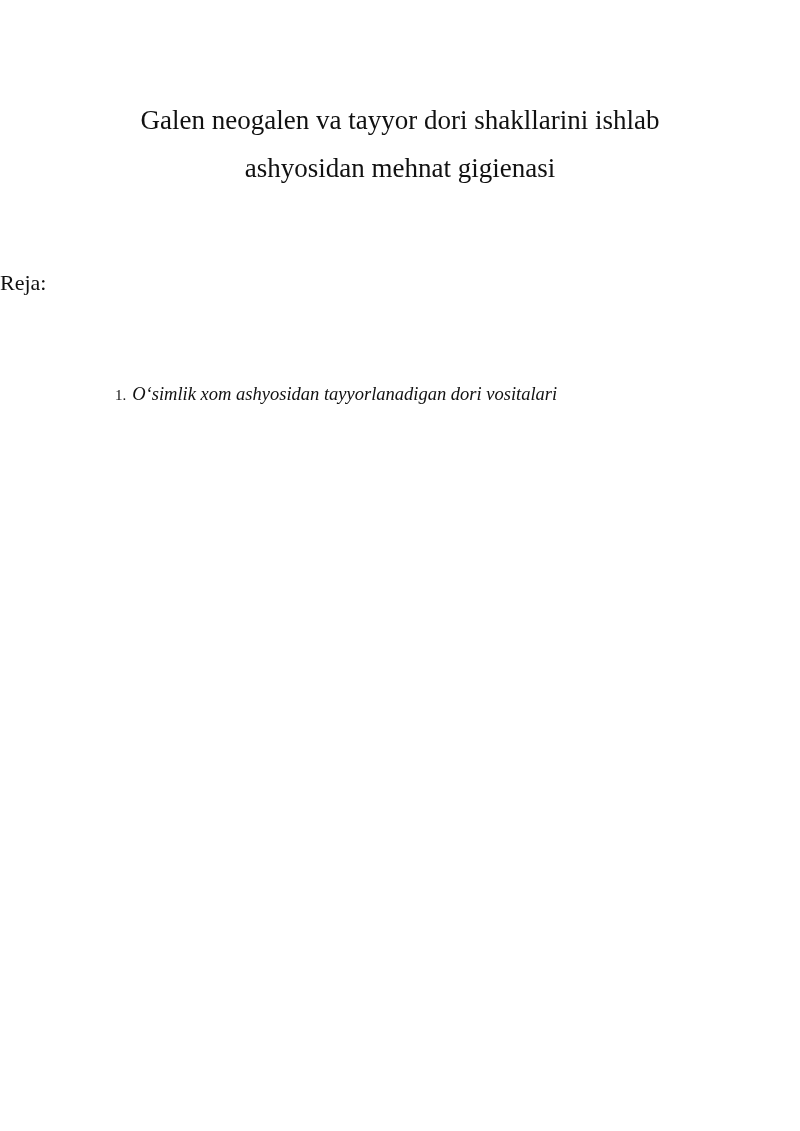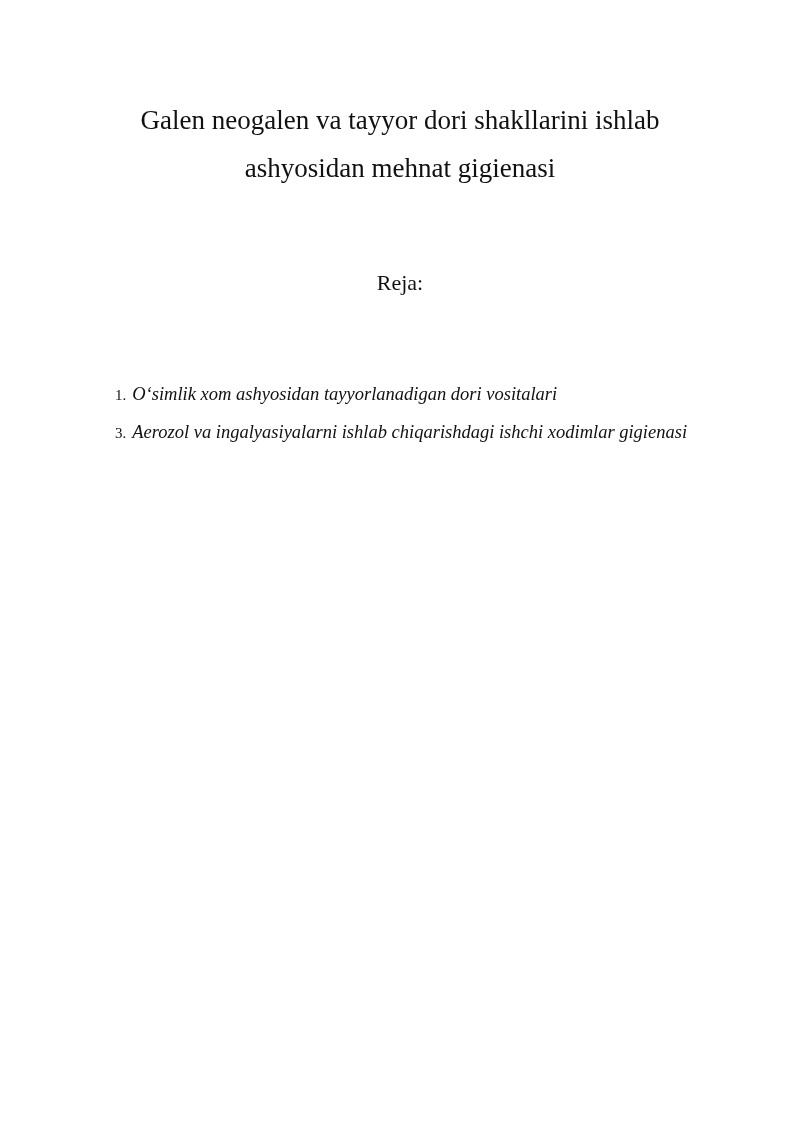--- a/index.html
+++ b/index.html
@@ -27,21 +27,21 @@
     font-weight: 400;
     line-height: 48px;
     color: #111111;
   }
   .doc-title .title-line {
     display: block;
   }
   .plan-heading {
     margin: 0;
     padding-top: 78px;
-    text-align: center;
+    text-align: left;
     font-size: 22px;
     font-weight: 400;
     color: #111111;
   }
   .plan-list {
     margin: 0;
     padding: 80px 76px 0 115px;
     width: 605px;
     box-sizing: content-box;
   }
@@ -70,19 +70,16 @@
 
   <p class="plan-heading">Reja:</p>
 
   <div class="plan-list">
 
     <p class="plan-item">
       <span class="num">1.</span><span class="txt">O‘simlik xom ashyosidan tayyorlanadigan dori vositalari</span>
     </p>
 
 
-    <p class="plan-item">
-      <span class="num">3.</span><span class="txt">Aerozol va ingalyasiyalarni ishlab chiqarishdagi ishchi xodimlar gigienasi</span>
-    </p>
 
   </div>
 
 </div>
 
 </body></html>

